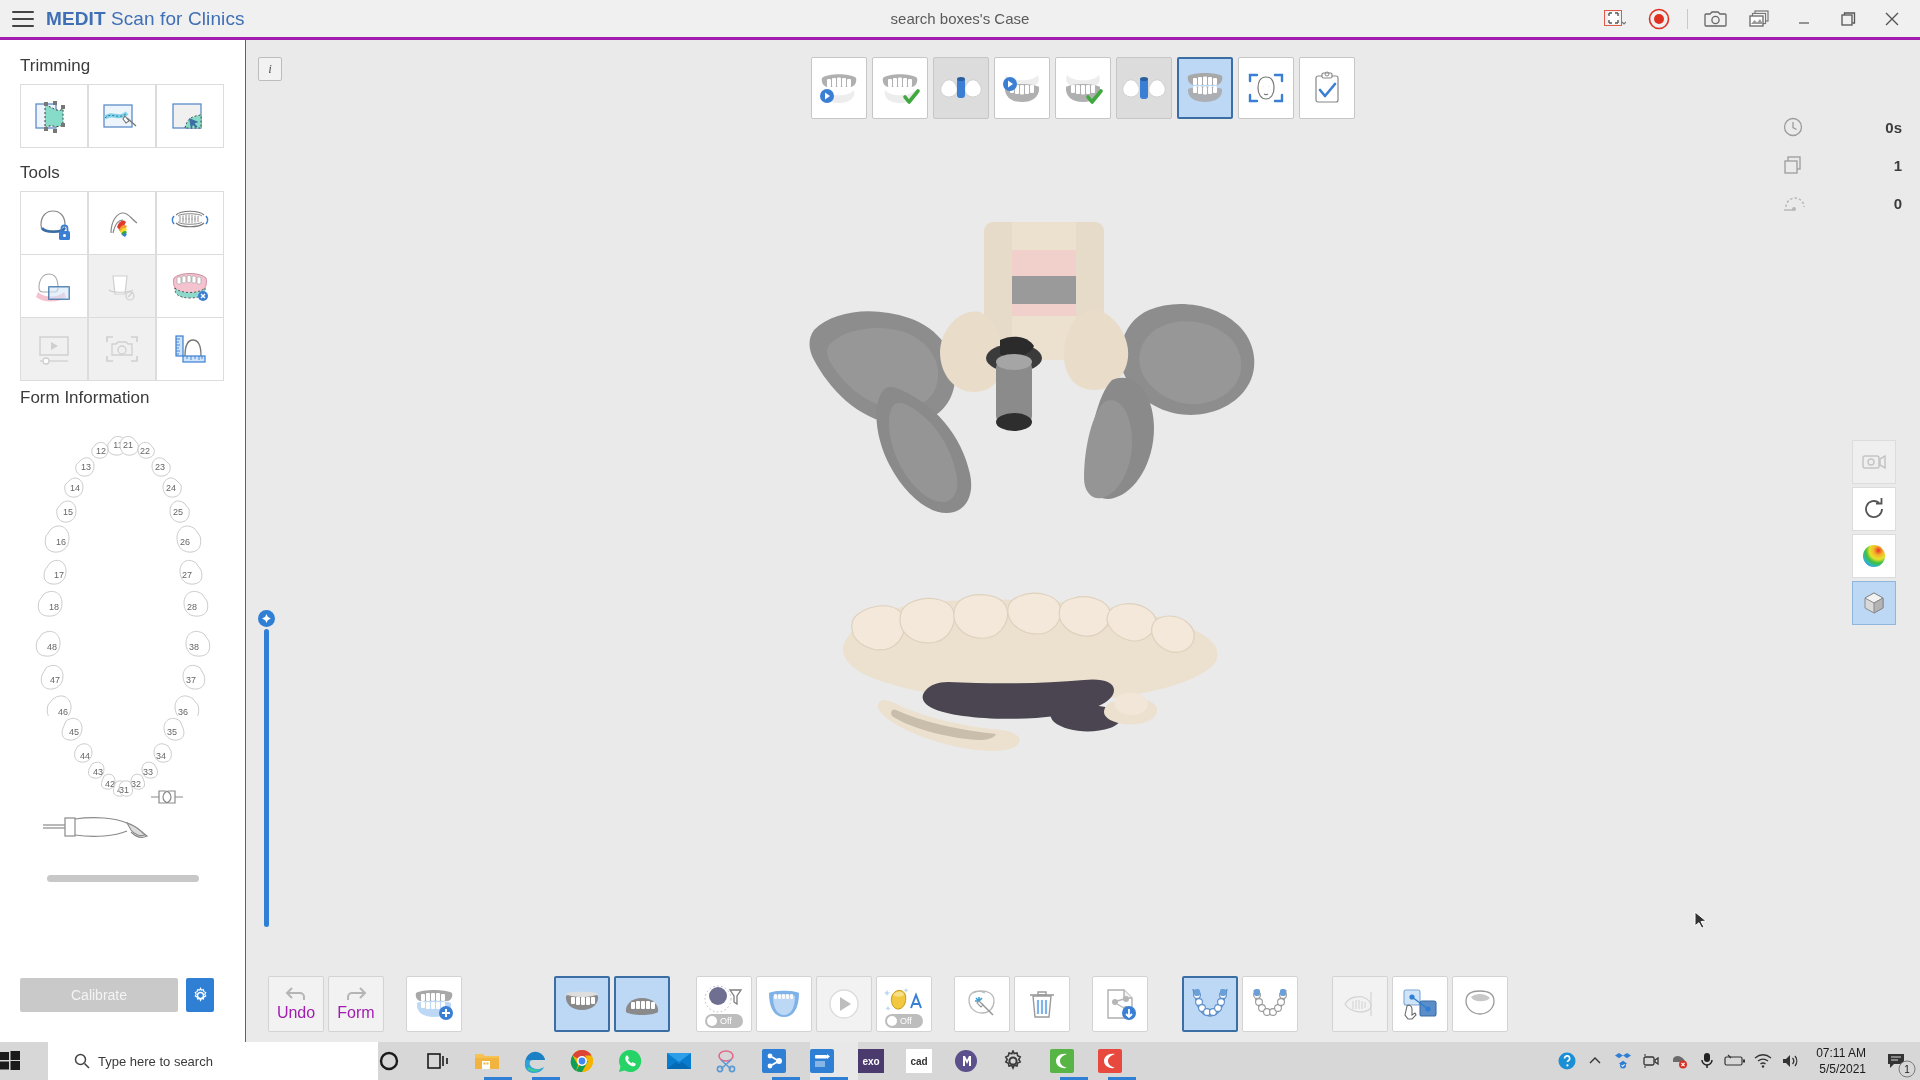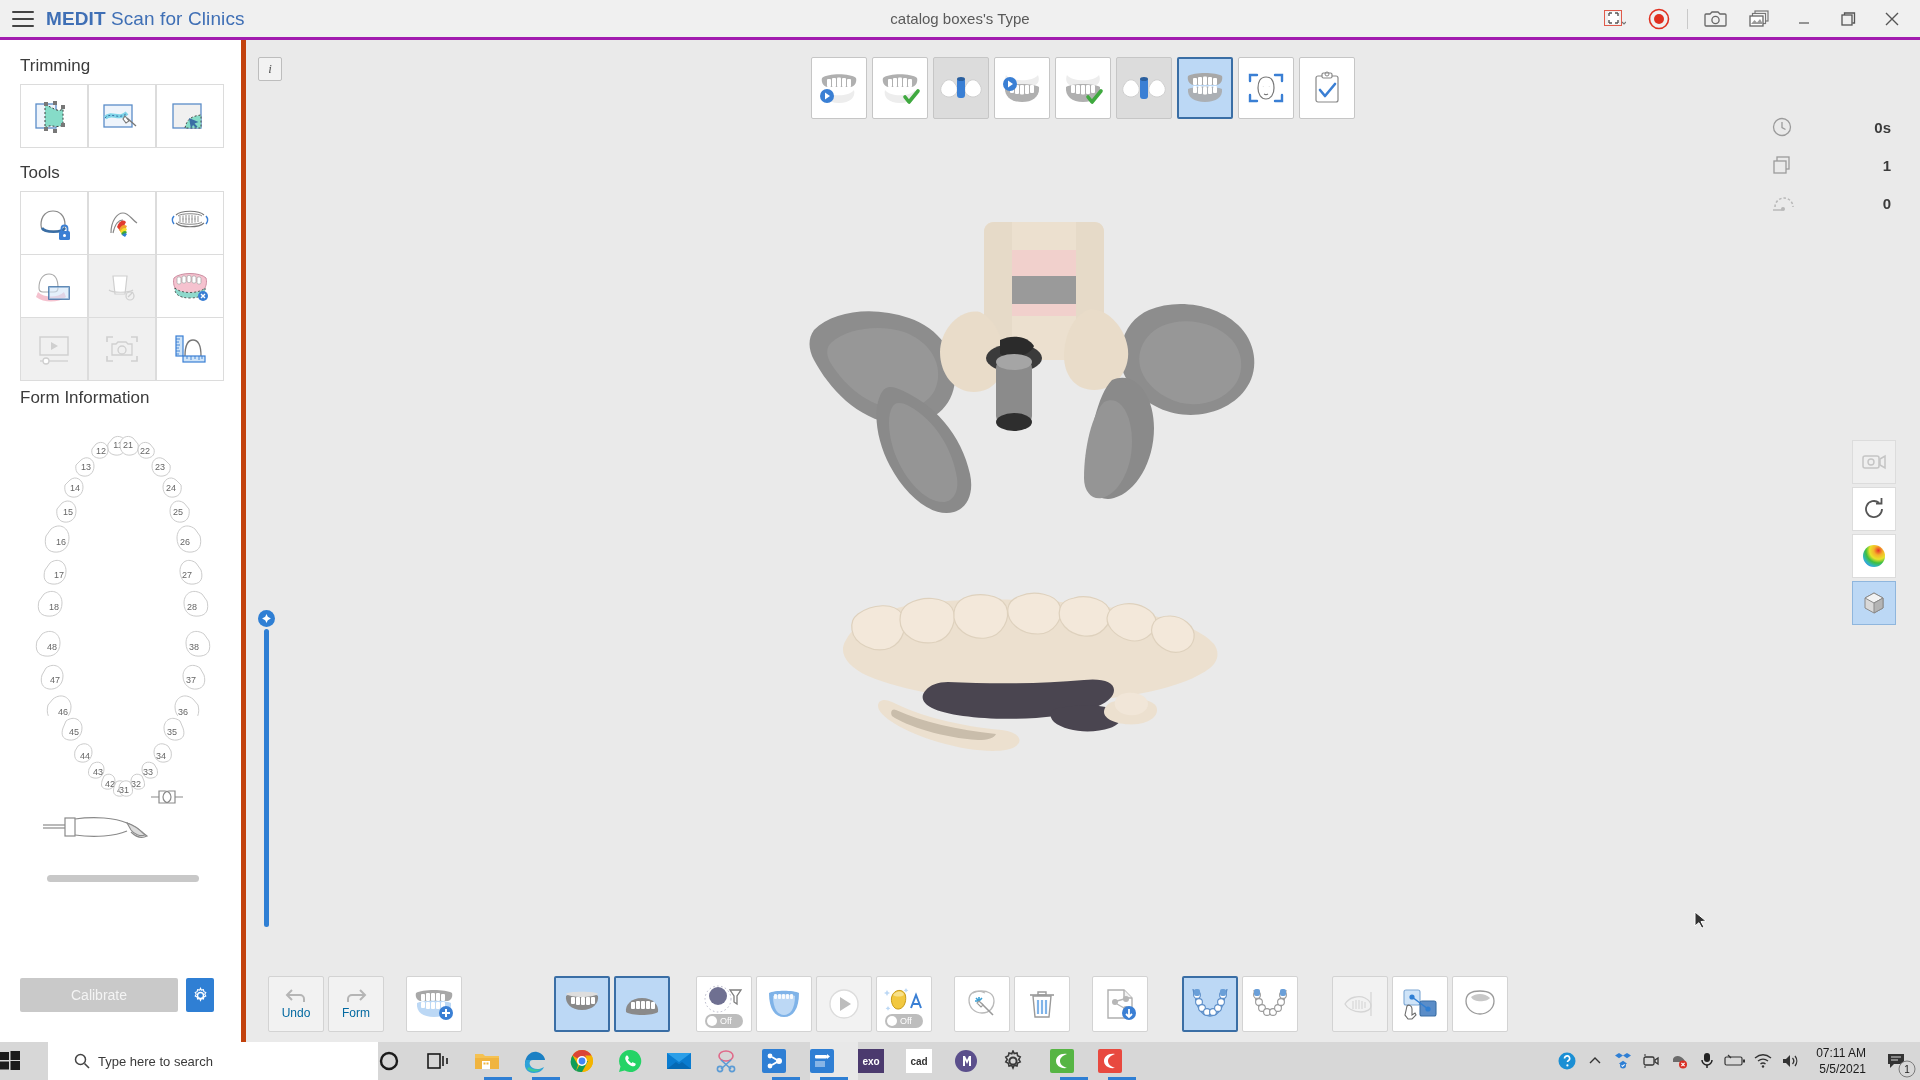--- a/index.html
+++ b/index.html
@@ -27,21 +27,21 @@
     position: absolute; left: 0; right: 0; text-align: center;
     font-size: 15px; color: #5a5a5a; pointer-events: none;
   }
   .tb-right { margin-left: auto; display: flex; align-items: center; height: 40px; padding-right: 6px; }
   .tb-btn { width: 44px; height: 40px; display:flex; align-items:center; justify-content:center; cursor:pointer; }
   .tb-sep { width:1px; height:20px; background:#c9c9c9; margin:0 6px; }
 
   
   .leftpanel {
     position: absolute; top: 40px; left: 0; width: 246px; height: 1002px;
-    background: #ffffff; border-right: 5px solid #c2410c;
+    background: #ffffff; border-right: 1px solid #c2410c;
   }
   .sec-title { font-size: 17px; color: #3c3c3c; margin: 16px 0 8px 20px; }
   .grid3 { display: grid; grid-template-columns: repeat(3, 68px); gap: 0px; margin-left: 20px; }
   .tile {
     width: 68px; height: 64px; border: 1px solid #dcdcdc; background: #fff;
     display: flex; align-items: center; justify-content: center; cursor: pointer;
     margin-right: -1px; margin-bottom: -1px;
   }
   .tile.dim { background: #f0f0f0; }
   .tile svg { display:block; }
@@ -78,21 +78,21 @@
     display: flex; gap: 5px; }
   .stage {
     width: 56px; height: 62px; border: 1px solid #c6c6c6; background: #fff;
     position: relative; cursor: pointer; border-radius: 2px;
     display:flex; align-items:center; justify-content:center;
   }
   .stage.dim { background: #dcdcdc; }
   .stage.active { background: #bcd8f5; border: 2px solid #3a6ea5; }
 
   
-  .status { position: absolute; top: 68px; right: 29px; width: 120px; }
+  .status { position: absolute; top: 68px; right: 18px; width: 120px; }
   .status-row { display:flex; align-items:center; justify-content: space-between; height: 38px; }
   .status-val { font-size: 15px; color: #3c3c3c; font-weight: 700; }
 
   
   .rightbar { position: absolute; right: 24px; top: 400px; display:flex; flex-direction: column; gap: 3px; }
   .rtile { width: 44px; height: 44px; border: 1px solid #dcdcdc; background: #fff;
     display:flex; align-items:center; justify-content:center; cursor:pointer; }
   .rtile.dim { background: #efefef; }
   .rtile.active { background: #bcd8f5; border-color:#8fb6dd; }
 
@@ -110,21 +110,21 @@
   
   .bottombar {
     position: absolute; bottom: 38px; left: 246px; width: 1674px; height: 76px;
     background: #eaeaea; display: flex; align-items: center;
   }
   .btile { width: 56px; height: 56px; border: 1px solid #d3d3d3; background: #f2f2f2;
     display:flex; flex-direction:column; align-items:center; justify-content:center;
     cursor: pointer; border-radius: 2px; position: relative; }
   .btile.white { background: #fff; }
   .btile.active { background: #bcd8f5; border: 2px solid #3a6ea5; }
-  .btile .lbl { font-size: 12px; color: #0369a1; margin-top: 1px; }
+  .btile .lbl { font-size: 16px; color: #a21caf; margin-top: 1px; }
   .toggle-pill { position: absolute; bottom: 3px; left: 50%; transform: translateX(-50%);
     width: 38px; height: 14px; border-radius: 8px; background: #bdbdbd;
     display:flex; align-items:center; padding-left:2px; }
   .toggle-pill i { width: 10px; height: 10px; border-radius:50%; background:#fff; display:block; }
   .toggle-pill span { font-size: 9px; color:#fff; margin-left: 3px; font-weight:400; }
   .bgap { width: 22px; }
 
   
   .taskbar { position: absolute; bottom: 0; left: 0; width: 1920px; height: 38px;
     background: #d7d7d7; display: flex; align-items: center; }
@@ -149,21 +149,21 @@
 
   <div class="titlebar">
     <div class="hamburger">
       <i></i>
         <i></i>
         <i></i>
     </div>
     <div class="brand">
       <b>MEDIT</b><span class="light"> Scan for Clinics</span>
     </div>
-    <div class="case-title">catalog boxes's Type</div>
+    <div class="case-title">search boxes's Case</div>
 
     <div class="tb-right">
       <div class="tb-btn">
         <svg width="22" height="18" viewBox="0 0 22 18">
           <rect x="0.5" y="0.5" width="17" height="15" fill="none" stroke="#e05a4a"></rect>
           <rect x="4" y="2" width="11" height="12" fill="#fff"></rect>
           <path d="M5 3h3M5 3v3M14 3h-3M14 3v3M5 13h3M5 13v-3M14 13h-3M14 13v-3" stroke="#555" stroke-width="1.4" fill="none"></path>
           <path d="M18 12l2 2 2-2" stroke="#777" stroke-width="1.2" fill="none"></path>
         </svg>
       </div>

